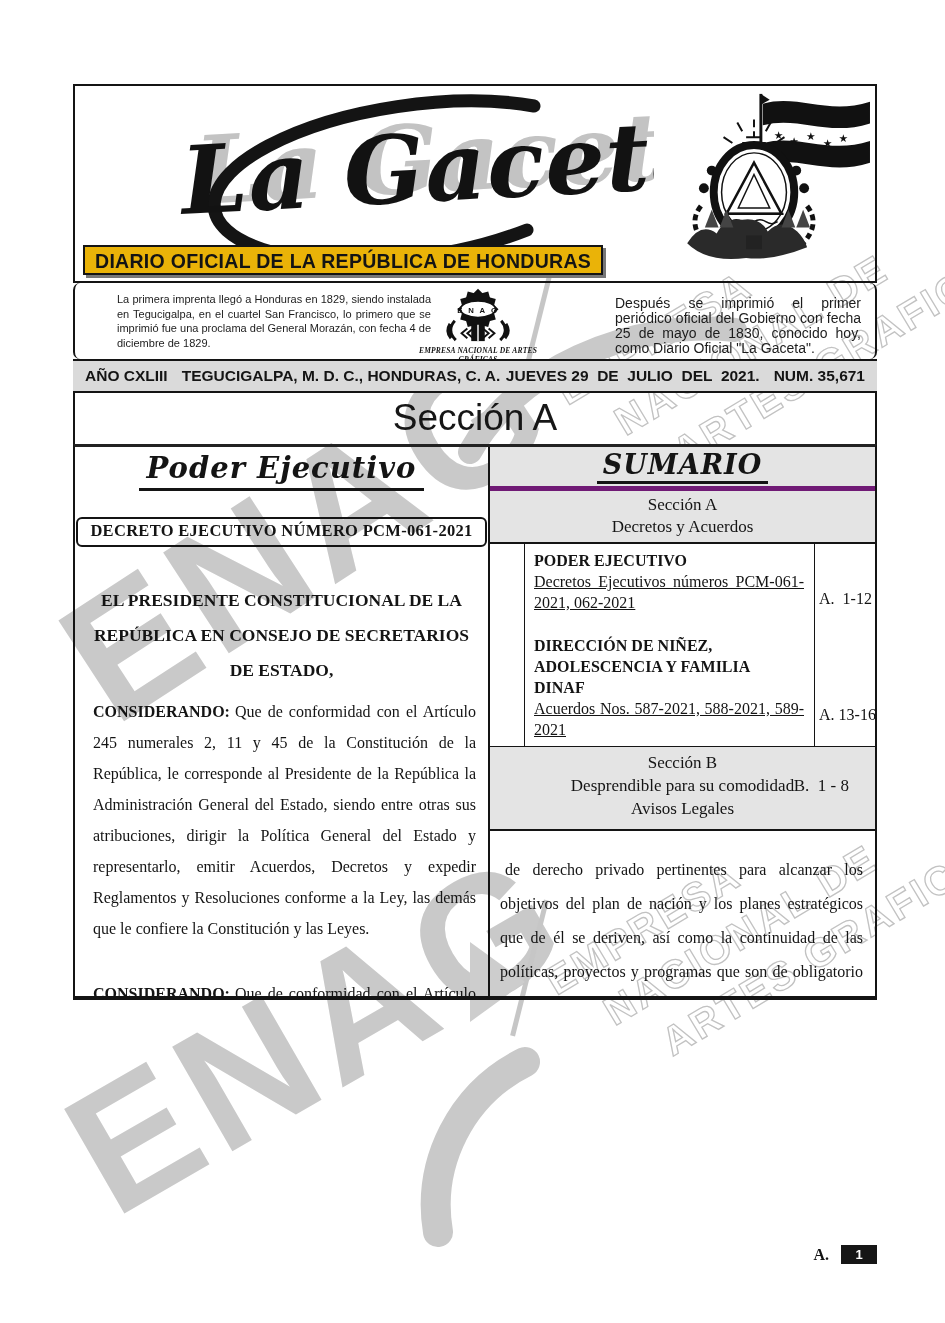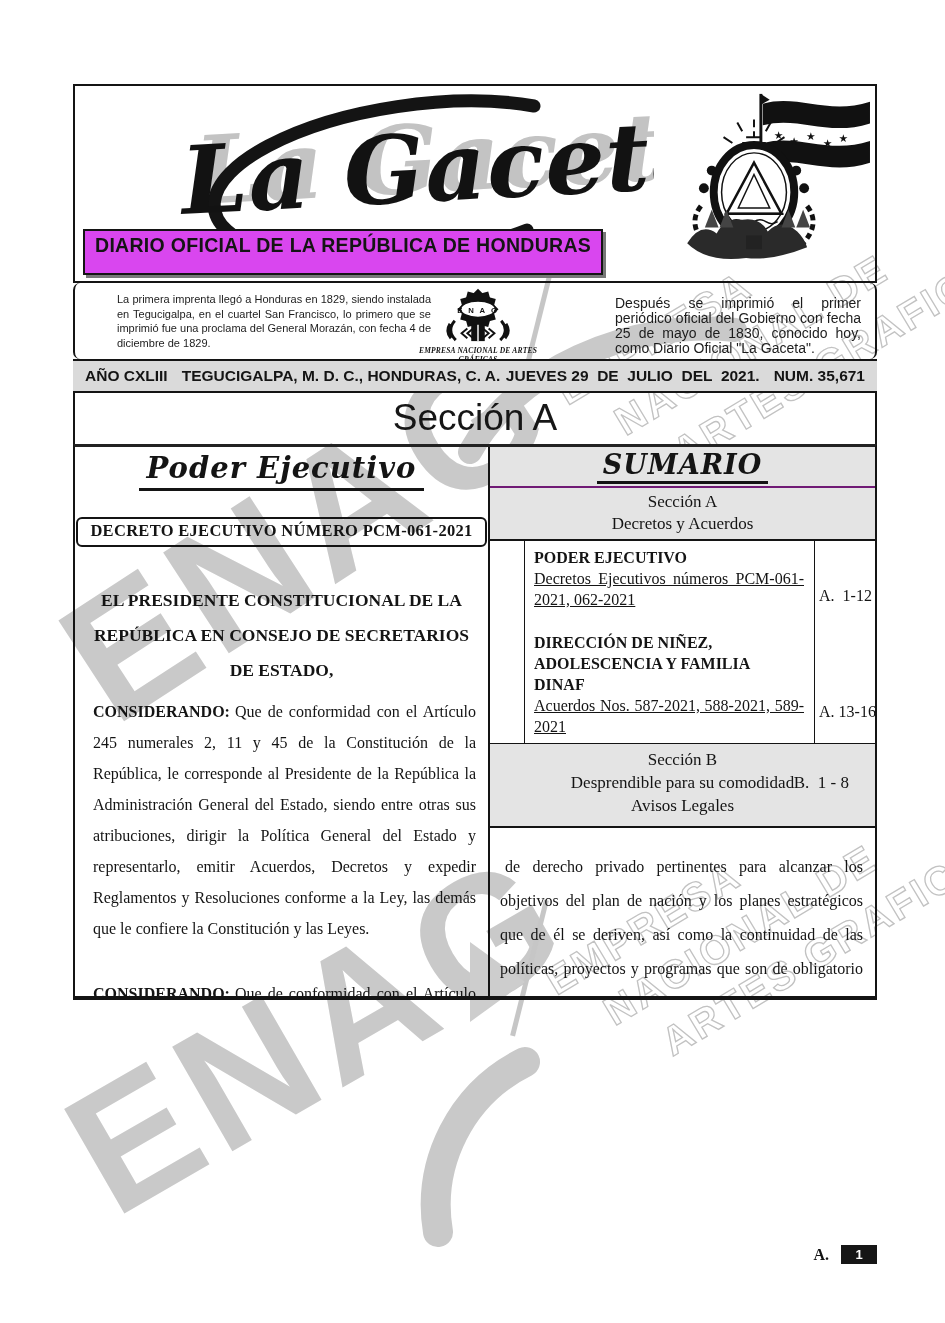--- a/index.html
+++ b/index.html
@@ -24,22 +24,22 @@
   .wm-bar{position:absolute;width:5px;background:#c6c6c6;transform:rotate(14deg);}
   #wm-bar1{left:534px;top:262px;height:132px;}
   #wm-bar2{left:527px;top:898px;height:140px;}
   #wm-tri{position:absolute;left:470px;top:942px;width:0;height:0;
     border-left:55px solid #cdcdcd;border-top:40px solid transparent;border-bottom:40px solid transparent;}
   
   #masthead{position:absolute;left:73px;top:84px;width:804px;height:199px;
     border:2px solid #141414;box-sizing:border-box;z-index:1;}
   #logo-svg{position:absolute;left:4px;top:2px;}
   #coat-svg{position:absolute;right:2px;top:2px;}
-  #official-box{position:absolute;left:8px;bottom:6px;background:#d946ef;border:2px solid #141414;
-    box-shadow:3px 3px 0 #777;padding:3px 10px 16px;font-family:"Liberation Sans",sans-serif;
+  #official-box{position:absolute;left:8px;bottom:6px;background:#eab308;border:2px solid #141414;
+    box-shadow:3px 3px 0 #777;padding:3px 10px 0;font-family:"Liberation Sans",sans-serif;
     font-weight:bold;font-size:19.5px;letter-spacing:.3px;white-space:nowrap;}
   
   #info-strip{position:absolute;left:73px;top:283px;width:804px;height:76px;
     border-left:2px solid #141414;border-right:2px solid #141414;box-sizing:border-box;z-index:1;border-radius:7px;}
   #info-left{position:absolute;left:42px;top:9px;width:314px;font-family:"Liberation Sans",sans-serif;
     font-size:11px;line-height:14.5px;text-align:justify;color:#1c1c1c;}
   #info-right{position:absolute;left:540px;top:13px;width:246px;font-family:"Liberation Sans",sans-serif;
     font-size:14px;line-height:15px;text-align:justify;color:#1c1c1c;}
   #enag-emblem{position:absolute;left:336px;top:3px;width:134px;text-align:center;}
   #enag-name{font-size:7.5px;font-weight:bold;font-style:italic;letter-spacing:.2px;margin-top:-2px;}
@@ -67,21 +67,21 @@
     font-size:29px;letter-spacing:1px;border-bottom:3px solid #141414;padding:0 8px 3px;}
   #decree-pill{margin-top:26px;text-align:center;}
   #decree-pill span{display:inline-block;border:2px solid #141414;border-radius:6px;
     padding:2px 12px 4px;font-weight:bold;font-size:16.5px;letter-spacing:.3px;}
   #subhead{margin:36px 16px 0;text-align:center;font-weight:bold;font-size:17.5px;line-height:35px;}
   .para{margin:8px 12px 0 18px;text-align:justify;font-size:16px;line-height:31px;}
   .para + .para{margin-top:34px;}
   .para b{margin-right:5px;}
   
   #sumario{border-bottom:2px solid #141414;}
-  #sum-title{height:37px;background:#e4e4e4;border-bottom:2px solid #701a75;text-align:center;padding-top:2px;box-sizing:content-box;}
+  #sum-title{height:37px;background:#e4e4e4;border-bottom:5px solid #701a75;text-align:center;padding-top:2px;box-sizing:content-box;}
   #sum-title span{display:inline-block;font-family:"DejaVu Serif",serif;font-weight:bold;font-style:italic;
     font-size:27px;letter-spacing:1px;border-bottom:3px solid #141414;padding:0 6px 1px;}
   #sum-sections{background:#e4e4e4;border-bottom:2px solid #141414;text-align:center;
     font-size:17px;line-height:22px;padding:3px 0 4px;}
   #sum-entries{display:flex;background:#fff;min-height:172px;}
   #sum-spacer{width:34px;border-right:1.5px solid #141414;}
   #sum-main{flex:1;padding:6px 10px 6px 9px;font-size:16px;line-height:21px;}
   .sum-entry + .sum-entry{margin-top:22px;}
   .sum-entry-heading{font-weight:bold;}
   .sum-entry-detail{text-align:justify;text-decoration:underline;}

